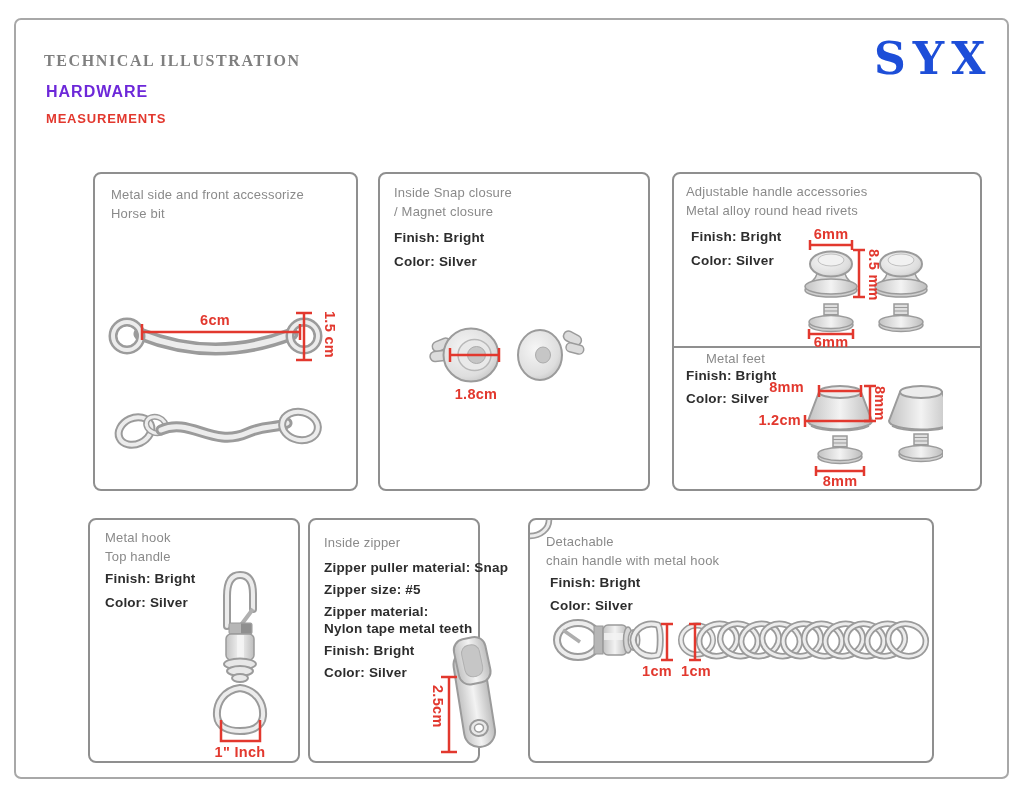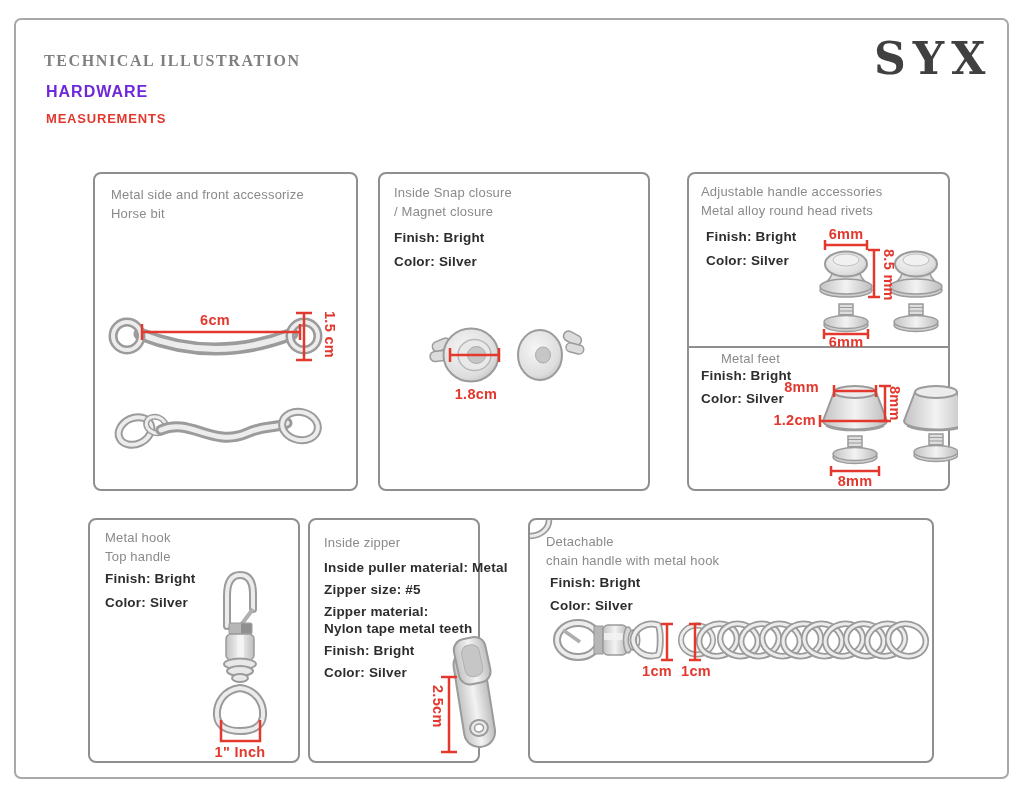--- a/index.html
+++ b/index.html
@@ -5,21 +5,21 @@
   html,body{margin:0;padding:0;background:#ffffff;}
   #stage{position:relative;width:1024px;height:791px;background:#ffffff;overflow:hidden;
          font-family:"Liberation Sans", sans-serif;}
   .page-border{position:absolute;left:14px;top:18px;width:991px;height:757px;
                border:2px solid #a8a8a8;border-radius:7px;}
   .hdr{position:absolute;white-space:nowrap;}
   #hdr-title{left:44px;top:52px;font-size:16px;font-weight:bold;letter-spacing:1.6px;color:#7f7f7f;font-family:Liberation Serif, serif;}
   #hdr-sub{left:46px;top:83px;font-size:16px;font-weight:bold;letter-spacing:1px;color:#6d28d9;}
   #hdr-section{left:46px;top:111px;font-size:13px;font-weight:bold;letter-spacing:.8px;color:#e2382e;}
   #logo{left:874px;top:33px;font-family:"DejaVu Serif", serif;font-size:44px;font-weight:bold;
-        letter-spacing:7px;color:#404040;}
+        letter-spacing:7px;color:#1d4ed8;}
   .panel{position:absolute;background:#fff;border:2px solid #8f8f8f;border-radius:8px;box-sizing:border-box;}
   .panel svg{position:absolute;left:0;top:0;}
   .ptitle{position:absolute;font-size:13px;color:#8a8a8a;letter-spacing:.2px;white-space:nowrap;}
   .spec{position:absolute;font-size:13.5px;font-weight:bold;color:#2d2d2d;letter-spacing:.2px;white-space:nowrap;}
   .dim{position:absolute;font-size:14.5px;font-weight:bold;color:#e2382e;letter-spacing:.3px;white-space:nowrap;}
   .ctr{text-align:center;}
   .rgt{text-align:right;}
   .rot{transform:rotate(90deg);transform-origin:0 0;}
   .divider{position:absolute;left:0;right:0;height:2px;background:#8f8f8f;}
   .t1{fill:none;stroke:#9b9b9b;stroke-linecap:round;stroke-linejoin:round;}
@@ -114,21 +114,21 @@
       </g>
     </svg>
     <div class="ptitle" style="left:14px;top:11px;">Inside Snap closure</div>
     <div class="ptitle" style="left:14px;top:30px;">/ Magnet closure</div>
     <div class="spec" style="left:14px;top:56px;">Finish: Bright</div>
     <div class="spec" style="left:14px;top:80px;">Color: Silver</div>
     <div class="dim ctr" style="left:70px;top:212px;width:52px;">1.8cm</div>
   </div>
 
   
-  <div class="panel" style="left:687px;top:172px;width:263px;height:319px;">
+  <div class="panel" style="left:672px;top:172px;width:310px;height:319px;">
     <svg width="269" height="315" viewBox="0 0 269 315">
       <g id="rivet-shape">
         <path d="M144,94 C144,102 140,106 135,110 L179,110 C174,106 170,102 170,94 Z" fill="#dedede" stroke="#9b9b9b" stroke-width="1.5"></path>
         <ellipse cx="157" cy="116" rx="26" ry="7" fill="#cfcfcf" stroke="#9b9b9b" stroke-width="1.5"></ellipse>
         <ellipse cx="157" cy="112.5" rx="26" ry="7.5" fill="url(#met)" stroke="#9b9b9b" stroke-width="1.5"></ellipse>
         <ellipse cx="157" cy="90" rx="21" ry="12.5" fill="url(#metR)" stroke="#9b9b9b" stroke-width="2"></ellipse>
         <ellipse cx="157" cy="86" rx="13" ry="6" fill="#f1f1f1" stroke="#c0c0c0" stroke-width="1"></ellipse>
       </g>
       <use href="#rivet-shape" x="70"></use>
       <g id="screw-shape">
@@ -228,21 +228,21 @@
         <rect x="146" y="118" width="32" height="46" rx="11" fill="url(#met)" stroke="#9b9b9b" stroke-width="2"></rect>
         <rect x="153" y="125" width="18" height="32" rx="8" fill="#c6c6c6" stroke="#b0b0b0" stroke-width="1"></rect>
       </g>
       <g>
         <line class="red" x1="139" y1="157" x2="139" y2="232" stroke-width="3"></line>
         <line class="red" x1="131" y1="157" x2="147" y2="157"></line>
         <line class="red" x1="131" y1="232" x2="147" y2="232"></line>
       </g>
     </svg>
     <div class="ptitle" style="left:14px;top:15px;">Inside zipper</div>
-    <div class="spec" style="left:14px;top:40px;">Inside puller material: Metal</div>
+    <div class="spec" style="left:14px;top:40px;">Zipper puller material: Snap</div>
     <div class="spec" style="left:14px;top:62px;">Zipper size: #5</div>
     <div class="spec" style="left:14px;top:84px;">Zipper material:</div>
     <div class="spec" style="left:14px;top:101px;">Nylon tape metal teeth</div>
     <div class="spec" style="left:14px;top:123px;">Finish: Bright</div>
     <div class="spec" style="left:14px;top:145px;">Color: Silver</div>
     <div class="dim rot" style="left:136px;top:165px;">2.5cm</div>
   </div>
 
   
   <div class="panel" style="left:528px;top:518px;width:406px;height:245px;">

